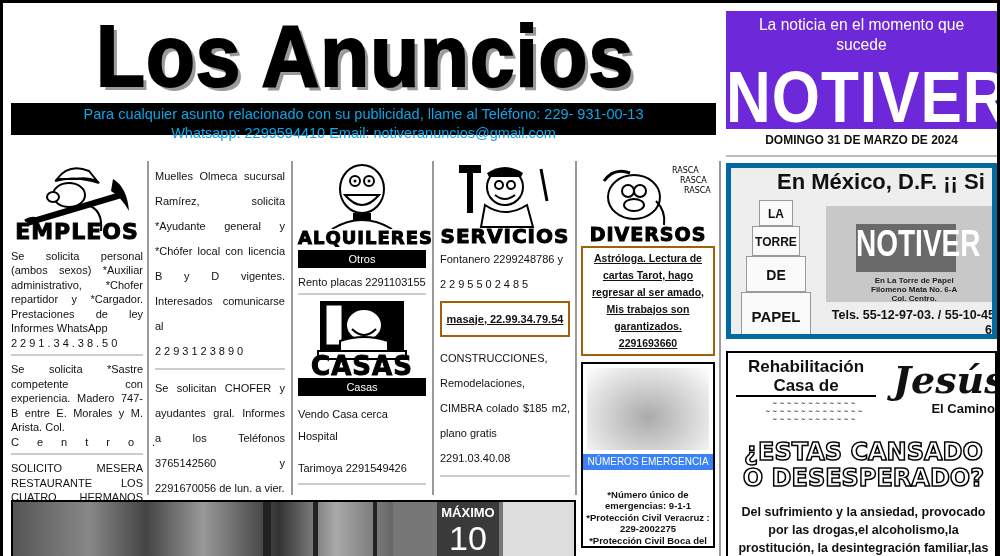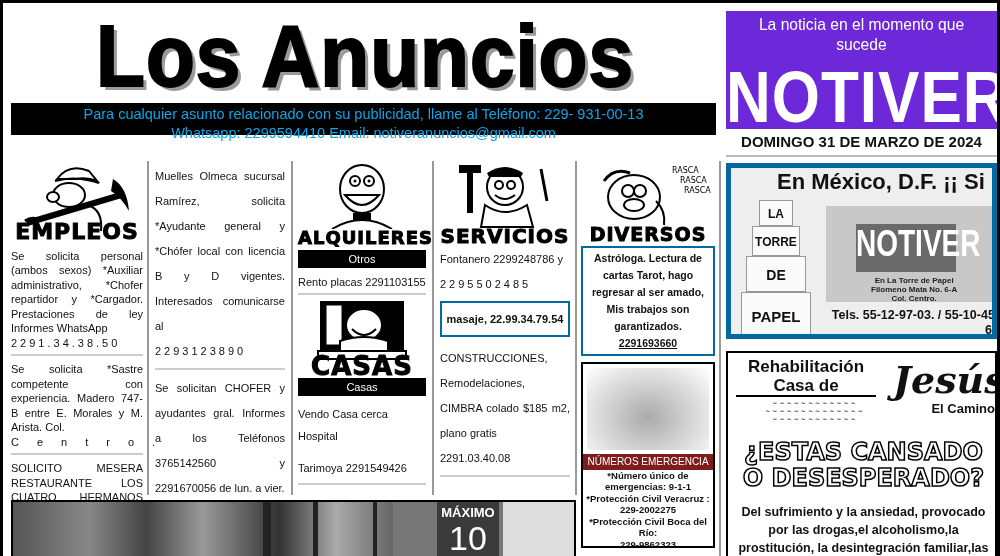--- a/index.html
+++ b/index.html
@@ -7,33 +7,33 @@
   body { font-family: "Liberation Sans", sans-serif; color: #111; position: relative; }
   .page { position: absolute; left: 0; top: 0; width: 1000px; height: 556px; border: 3px solid #000; border-bottom: none; background: #fff; overflow: hidden; }
 
   
   .masthead { position: absolute; left: 10px; top: 8px; width: 704px; height: 92px; text-align: center; }
   .masthead-title { font-family: "Liberation Sans", sans-serif; font-weight: 900; font-size: 80px; letter-spacing: 1px; line-height: 92px; color: #000; text-shadow: 4px 4px 0 #9a9a9a; -webkit-text-stroke: 2px #000; transform: scaleY(1.08); }
   .contact-bar { position: absolute; left: 8px; top: 100px; width: 705px; height: 32px; background: #000; color: #0ea5e9; text-align: center; font-size: 14.5px; line-height: 19px; padding-top: 2px; }
   .notiver-box { position: absolute; left: 723px; top: 8px; width: 271px; height: 118px; background: #6d28d9; color: #fff; text-align: center; }
   .notiver-tagline { font-size: 17px; margin-top: 4px; transform: scaleX(0.92); }
   .notiver-name { font-size: 62px; font-weight: 900; letter-spacing: 1px; line-height: 70px; transform: scaleY(1.15); margin-top: 8px; }
-  .date-line { position: absolute; left: 723px; top: 130px; width: 271px; text-align: center; font-weight: bold; font-size: 15px; }
+  .date-line { position: absolute; left: 723px; top: 130px; width: 271px; text-align: center; font-weight: bold; font-size: 12px; }
   .hr-right { position: absolute; left: 723px; top: 152px; width: 271px; height: 2px; background: #bbb; }
 
   
   .col { position: absolute; top: 158px; height: 332px; font-size: 11px; line-height: 14.5px; text-align: justify; }
   .col-divider { position: absolute; top: 158px; width: 2px; height: 334px; background: #999; }
   .category-art { display: block; margin: 0 auto; }
   .category-label { font-family: "DejaVu Sans", sans-serif; font-weight: 900; text-align: center; font-size: 22px; letter-spacing: 1px; color: #000; -webkit-text-stroke: 1px #000; }
   .ad { border-bottom: 2px solid #ccc; padding: 3px 0 4px 0; margin-bottom: 3px; }
   .ad.spaced { line-height: 25px; }
   .spread { text-align-last: justify; letter-spacing: 3px; }
   .black-bar { background: #000; color: #fff; text-align: center; font-size: 11px; line-height: 18px; margin: 4px 0 4px; }
-  .boxed { border: 2px solid #0369a1; text-align: center; font-weight: bold; }
+  .boxed { border: 2px solid #a16207; text-align: center; font-weight: bold; text-decoration: underline; }
 
   
   .banner { position: absolute; left: 8px; top: 497px; width: 565px; height: 59px; background: #777; border: 2px solid #000; border-bottom: none; overflow: hidden; }
   .banner .photo-left { position: absolute; left: 0; top: 0; width: 380px; height: 59px; background: linear-gradient(90deg,#555 0%,#888 20%,#444 35%,#999 50%,#333 70%,#aaa 85%,#666 100%); }
   .banner .palm { position: absolute; top: 0; width: 8px; height: 59px; background: #222; }
   .banner .sign { position: absolute; left: 424px; top: 0; width: 62px; height: 59px; background: #3a3a3a; color: #fff; text-align: center; }
   .banner .sign .l1 { font-size: 13px; font-weight: bold; margin-top: 3px; }
   .banner .sign .l2 { font-size: 34px; line-height: 36px; }
   .banner .panel { position: absolute; left: 490px; top: 0; width: 75px; height: 59px; background: #ddd; }
 
@@ -53,21 +53,21 @@
   .rehab-addr { position: absolute; left: 6px; top: 46px; width: 160px; font-family: "DejaVu Serif", serif; font-style: italic; font-weight: bold; font-size: 6px; line-height: 8px; text-align: center; }
   .jesus { position: absolute; left: 165px; top: 6px; width: 102px; text-align: center; }
   .jesus .j1 { font-family: "DejaVu Serif", serif; font-weight: bold; font-size: 38px; line-height: 42px; font-style: italic; }
   .jesus .j2 { font-size: 13px; font-weight: bold; text-align: right; }
   .cansado { position: absolute; left: 4px; top: 86px; width: 263px; text-align: center; font-family: "DejaVu Sans", sans-serif; font-weight: bold; font-size: 24px; line-height: 26px; color: #fff; -webkit-text-stroke: 1.5px #000; letter-spacing: 0px; }
   .rehab-body { position: absolute; left: 4px; top: 150px; width: 263px; text-align: center; font-size: 12.5px; line-height: 18px; font-weight: bold; }
 
   
   .emerg { border: 2px solid #000; margin-top: 6px; height: 186px; overflow: hidden; }
   .emerg-img { height: 82px; background: radial-gradient(ellipse at 50% 60%, #aaa 0%, #ddd 60%, #fff 100%); margin: 4px; position: relative; }
-  .emerg-bar { background: #7f1d1d; color: #fff; font-size: 10px; text-align: center; line-height: 16px; margin: 4px 0 0; }
+  .emerg-bar { background: #3b82f6; color: #fff; font-size: 10px; text-align: center; line-height: 16px; margin: 4px 0 19px; }
   .emerg-body { font-size: 9.5px; line-height: 11.5px; text-align: center; font-weight: bold; }
 </style>
 </head>
 <body>
 
 <div class="page">
 
   <div class="masthead">
     <div class="masthead-title">Los Anuncios</div>
   </div>

